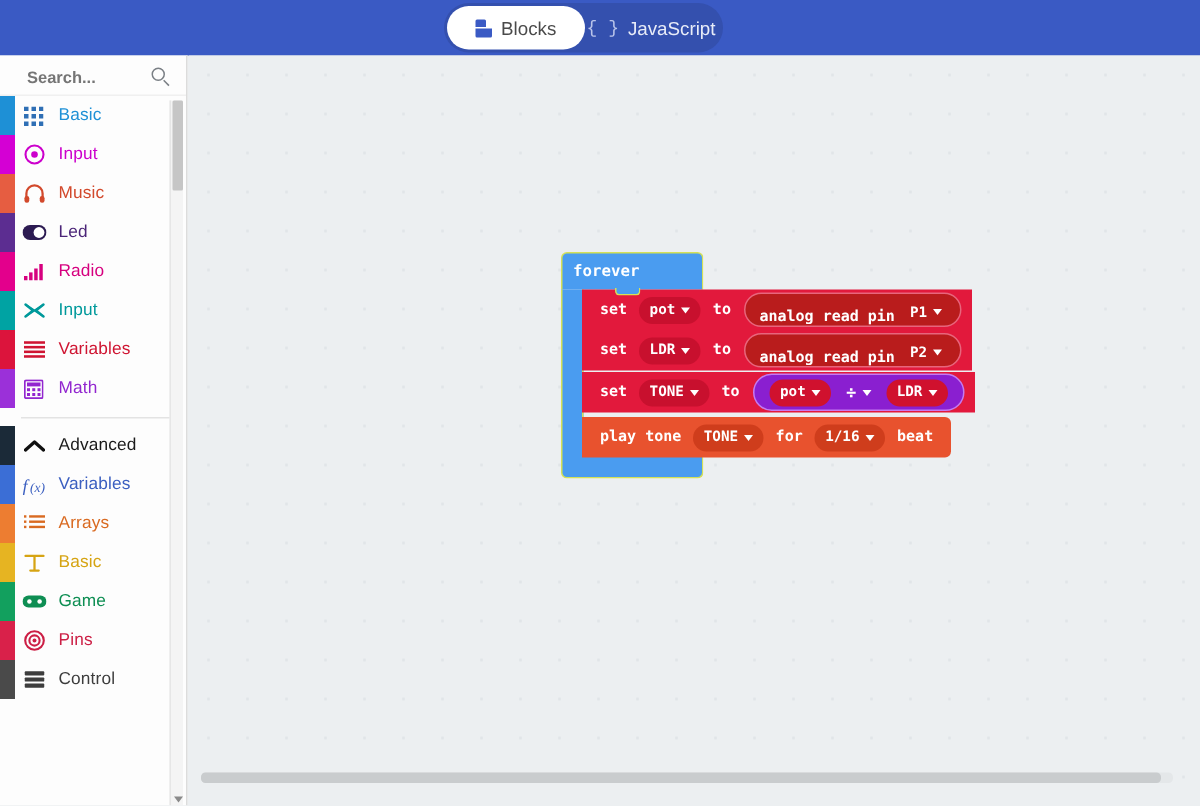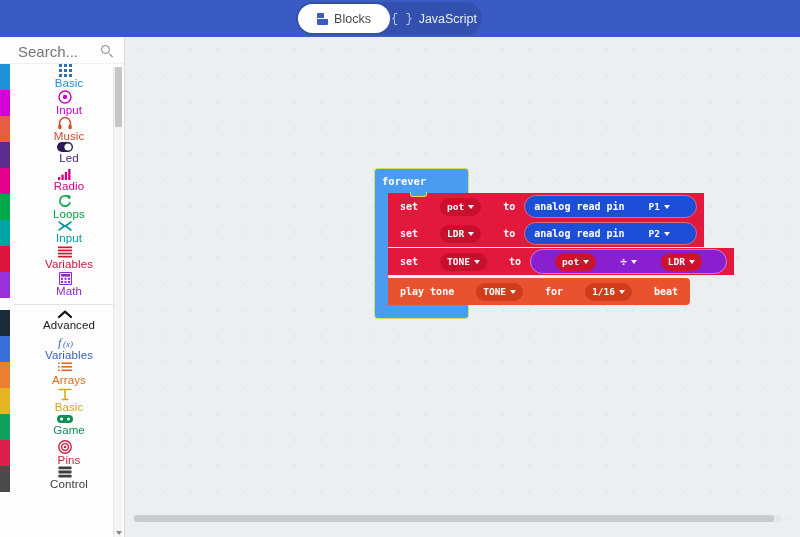--- a/index.html
+++ b/index.html
@@ -44,37 +44,37 @@
     background: #fdfdfd; border-right: 1px solid #dcdcdc;
     overflow: hidden;
   }
   .search-row {
     position: relative; height: 24px; display: flex; align-items: center;
     padding: 0 10px 0 18px; border-bottom: 1px solid #f0f0f0;
     margin-top: 3px;
   }
   .search-input {
     border: none; outline: none; background: transparent;
-    font-family: "Liberation Sans", sans-serif; font-size: 15px;
-    color: #9aa0a6; width: 82px; padding: 0;
+    font-family: "Liberation Sans", sans-serif; font-size: 11px;
+    color: #9aa0a6; width: 82px; padding: 0; font-weight: bold;
   }
   .search-icon { width: 13px; height: 13px; position: relative; margin-left: auto; }
   .search-icon .ring {
     position: absolute; left: 0; top: 0; width: 9px; height: 9px;
     border: 1.3px solid #7a7f85; border-radius: 50%;
   }
   .search-icon .handle {
     position: absolute; left: 7.5px; top: 8px; width: 5px; height: 1.3px;
     background: #7a7f85; transform: rotate(45deg); transform-origin: left center;
   }
 
   .cat-list { position: relative; }
   .cat {
     position: relative; display: flex; align-items: center;
-    height: 26px; padding-left: 14px; cursor: pointer; flex-direction: column;
+    height: 26px; padding-left: 14px; cursor: pointer;
   }
   .cat .stripe {
     position: absolute; left: 0; top: 0; width: 10px; height: 26px;
   }
   .cat .cat-icon {
     width: 17px; margin-right: 8px; display: flex;
     align-items: center; justify-content: center; flex: none;
   }
   .cat .cat-label { font-size: 11.5px; letter-spacing: .1px; white-space: nowrap; }
 
@@ -161,39 +161,39 @@
   }
   .stmt.variables { background: #e2193c; }
   .stmt.music { background: #e8522e; border-radius: 0 4px 4px 0; }
   .stmt .lbl { margin: 0 5px; }
 
   
   .field {
     display: inline-flex; align-items: center; gap: 4px;
     height: 18px; padding: 0 7px; border-radius: 9px;
     font-family: "DejaVu Sans Mono", monospace; font-size: 9.5px;
-    font-weight: bold; color: #ffffff; margin: 0 17px;
+    font-weight: bold; color: #ffffff; margin: 0 3px;
     cursor: pointer;
   }
   .field.var { background: #c8102e; }
   .field.music { background: #cf3d1c; }
   .caret {
     width: 0; height: 0; border-left: 3.2px solid transparent;
     border-right: 3.2px solid transparent; border-top: 4px solid #ffffff;
   }
 
   
   .reporter {
     display: inline-flex; align-items: center;
     height: 23px; padding: 0 9px; border-radius: 12px;
     font-family: "DejaVu Sans Mono", monospace; font-size: 10px;
     font-weight: bold; color: #ffffff; margin-left: 4px;
     cursor: pointer;
   }
-  .reporter.pins { background: #1d4ed8; border: 1.2px solid #e8657c; }
+  .reporter.pins { background: #b91c1c; border: 1.2px solid #e8657c; align-items: flex-end; }
   .reporter.math {
     background: #8a1fd0; border: 1.6px solid #c47bf0;
     border-radius: 14px; height: 25px; padding: 0 7px; gap: 2px;
   }
   .reporter.math .field.var { background: #d0112e; }
   .op {
     color: #ffffff; font-family: "DejaVu Sans Mono", monospace;
     font-size: 11px; font-weight: bold; margin: 0 2px;
     display: inline-flex; align-items: center; gap: 4px; padding: 0 3px;
     cursor: pointer;
@@ -299,30 +299,20 @@
             <rect x="0" y="9" width="2.3" height="3"></rect>
                 <rect x="3.4" y="6.6" width="2.3" height="5.4"></rect>
             <rect x="6.8" y="4" width="2.3" height="8"></rect>
                 <rect x="10.2" y="1" width="2.3" height="11"></rect>
           </g>
             </svg>
         </span>
         <span class="cat-label" style="color:#d6007f">Radio</span>
       </div>
 
-      <div class="cat">
-        <span class="stripe" style="background:#00a84a"></span>
-        <span class="cat-icon">
-          <svg width="14" height="14" viewBox="0 0 14 14">
-            <path d="M11.6 4.4 A5.2 5.2 0 1 0 12.1 8.2" fill="none" stroke="#00a03f" stroke-width="1.6"></path>
-            <path d="M8.6 1.2 L12.6 1.5 L11.9 5.4 Z" fill="#00a03f"></path>
-          </svg>
-        </span>
-        <span class="cat-label" style="color:#00a03f">Loops</span>
-      </div>
 
       <div class="cat">
         <span class="stripe" style="background:#00a3a3"></span>
         <span class="cat-icon">
           <svg width="14" height="12" viewBox="0 0 14 12">
             <path d="M1 2 L6 6 L1 10 M13 2 L8 6 L13 10" fill="none" stroke="#00999b" stroke-width="1.6" stroke-linecap="round"></path>
             <path d="M1 2 L13 10 M1 10 L13 2" fill="none" stroke="#00999b" stroke-width="1.4"></path>
           </svg>
         </span>
         <span class="cat-label" style="color:#00999b">Input</span>

